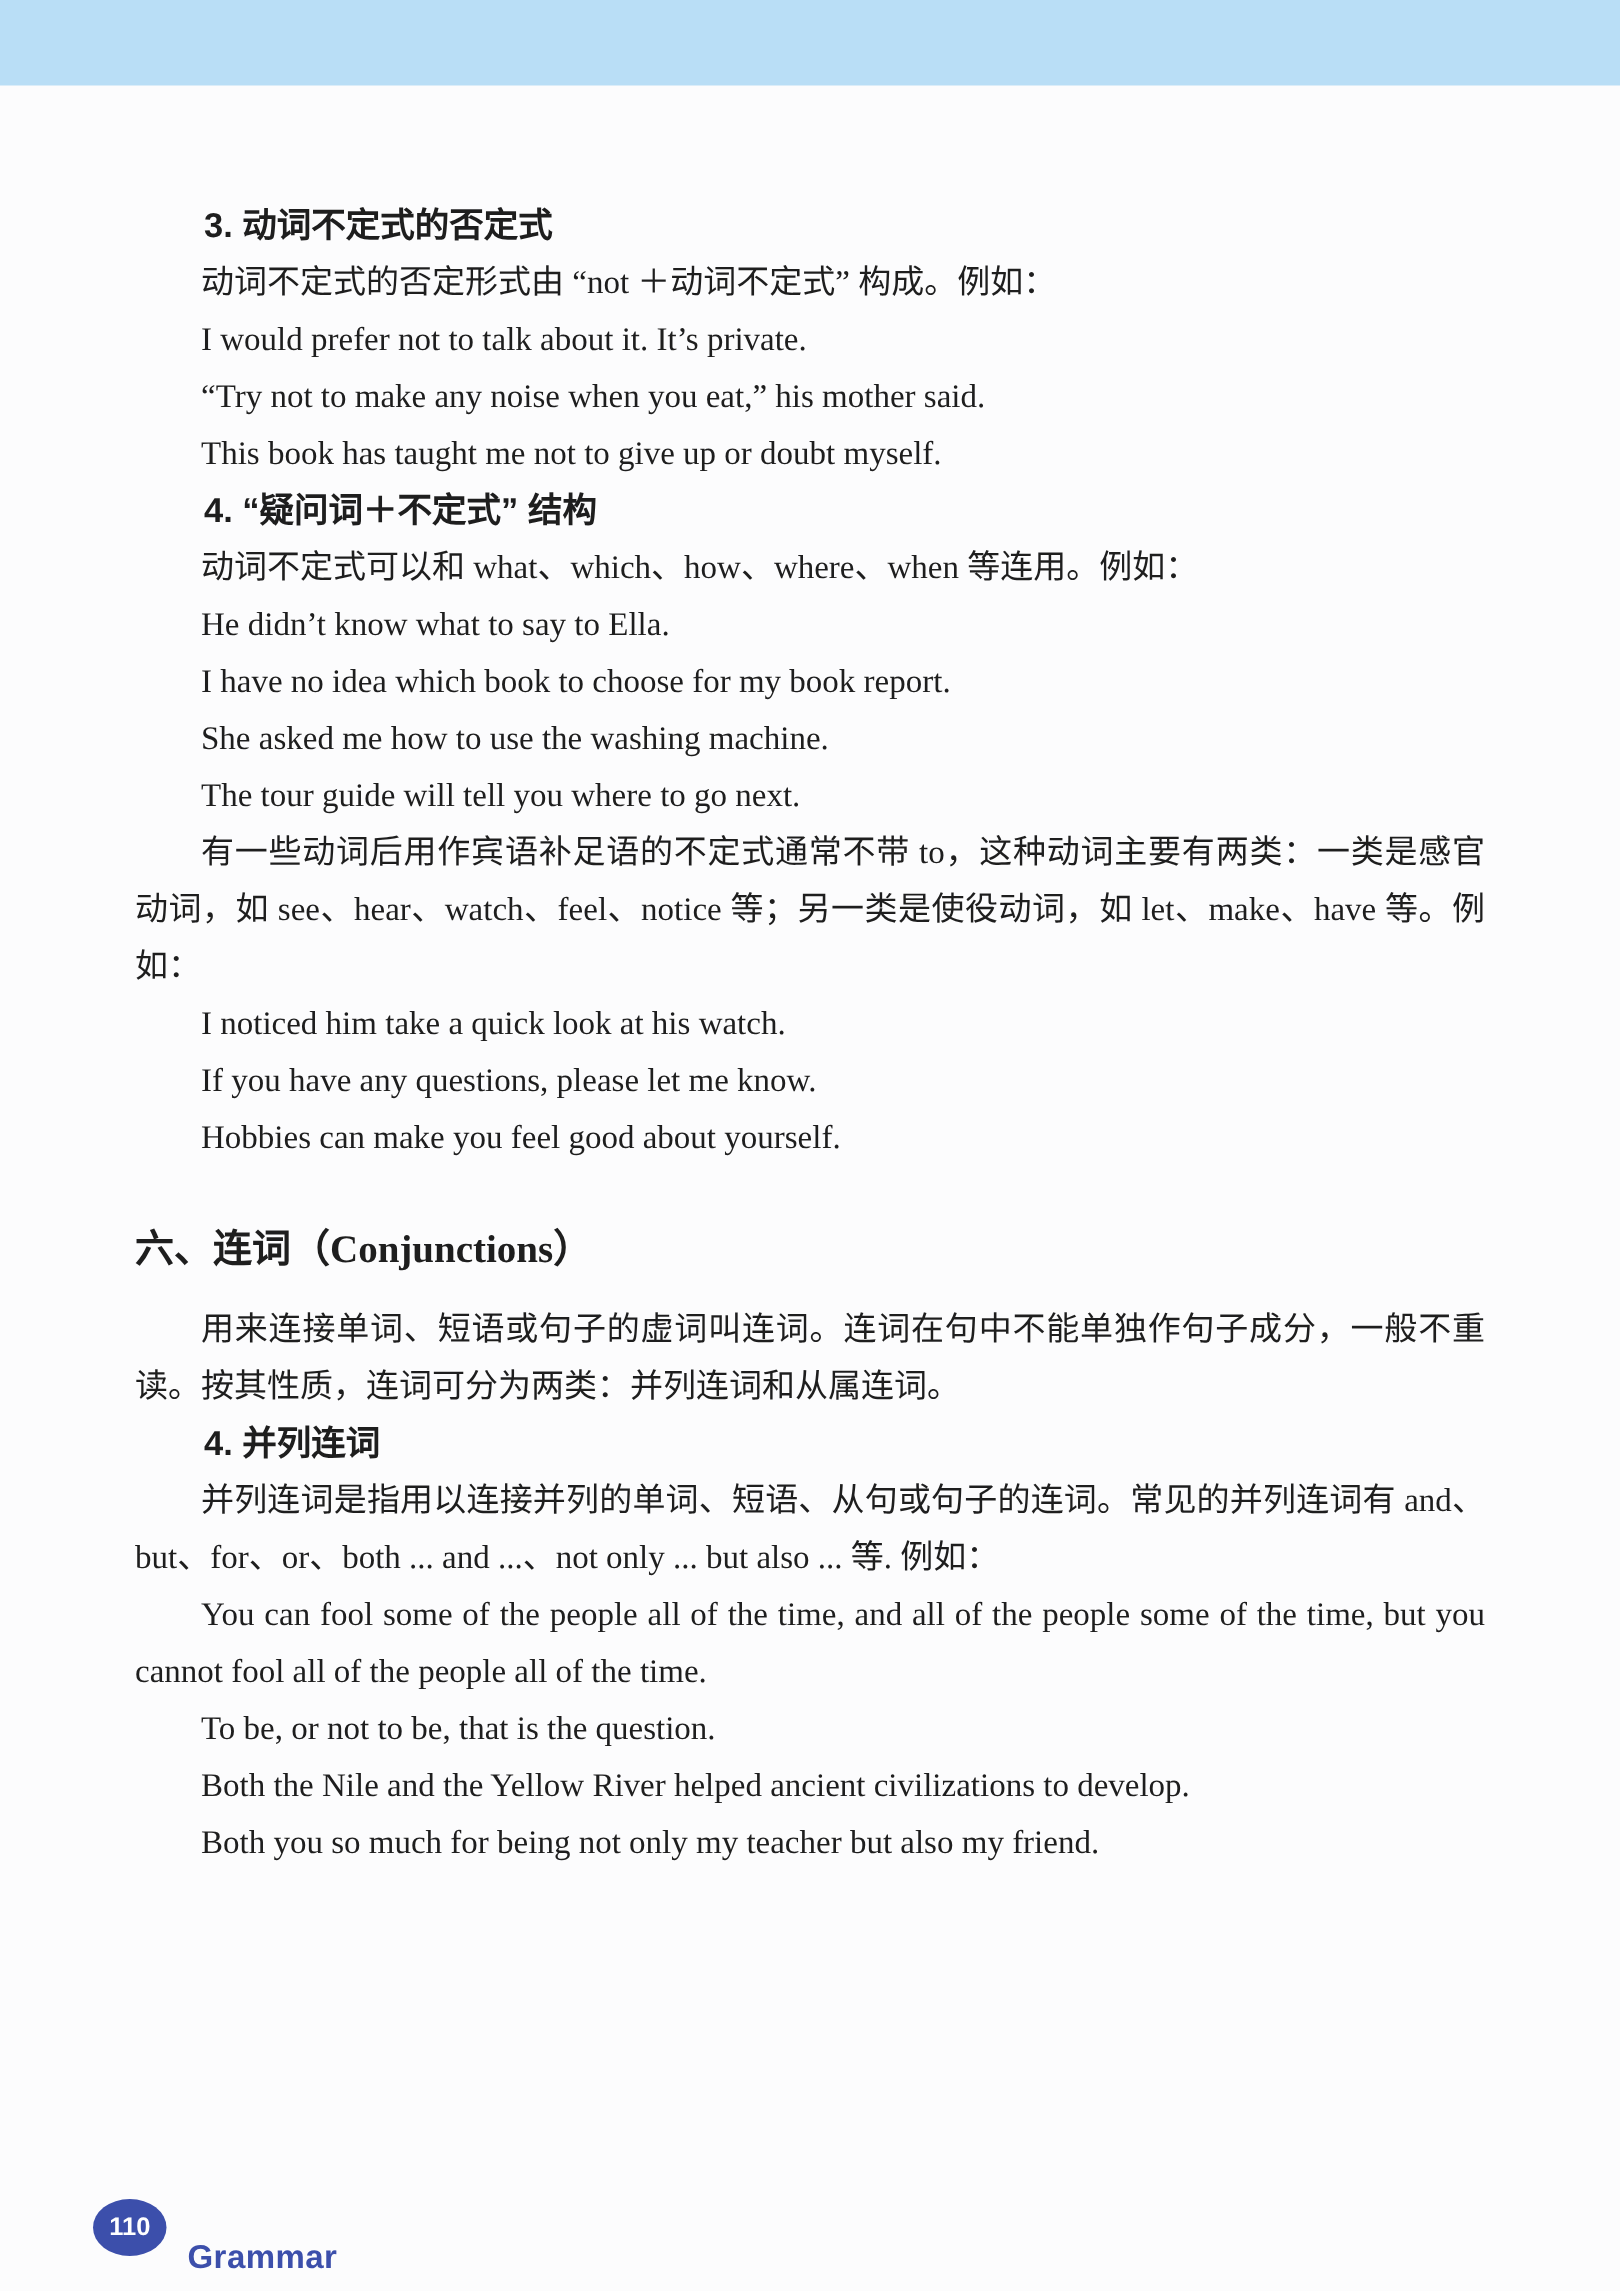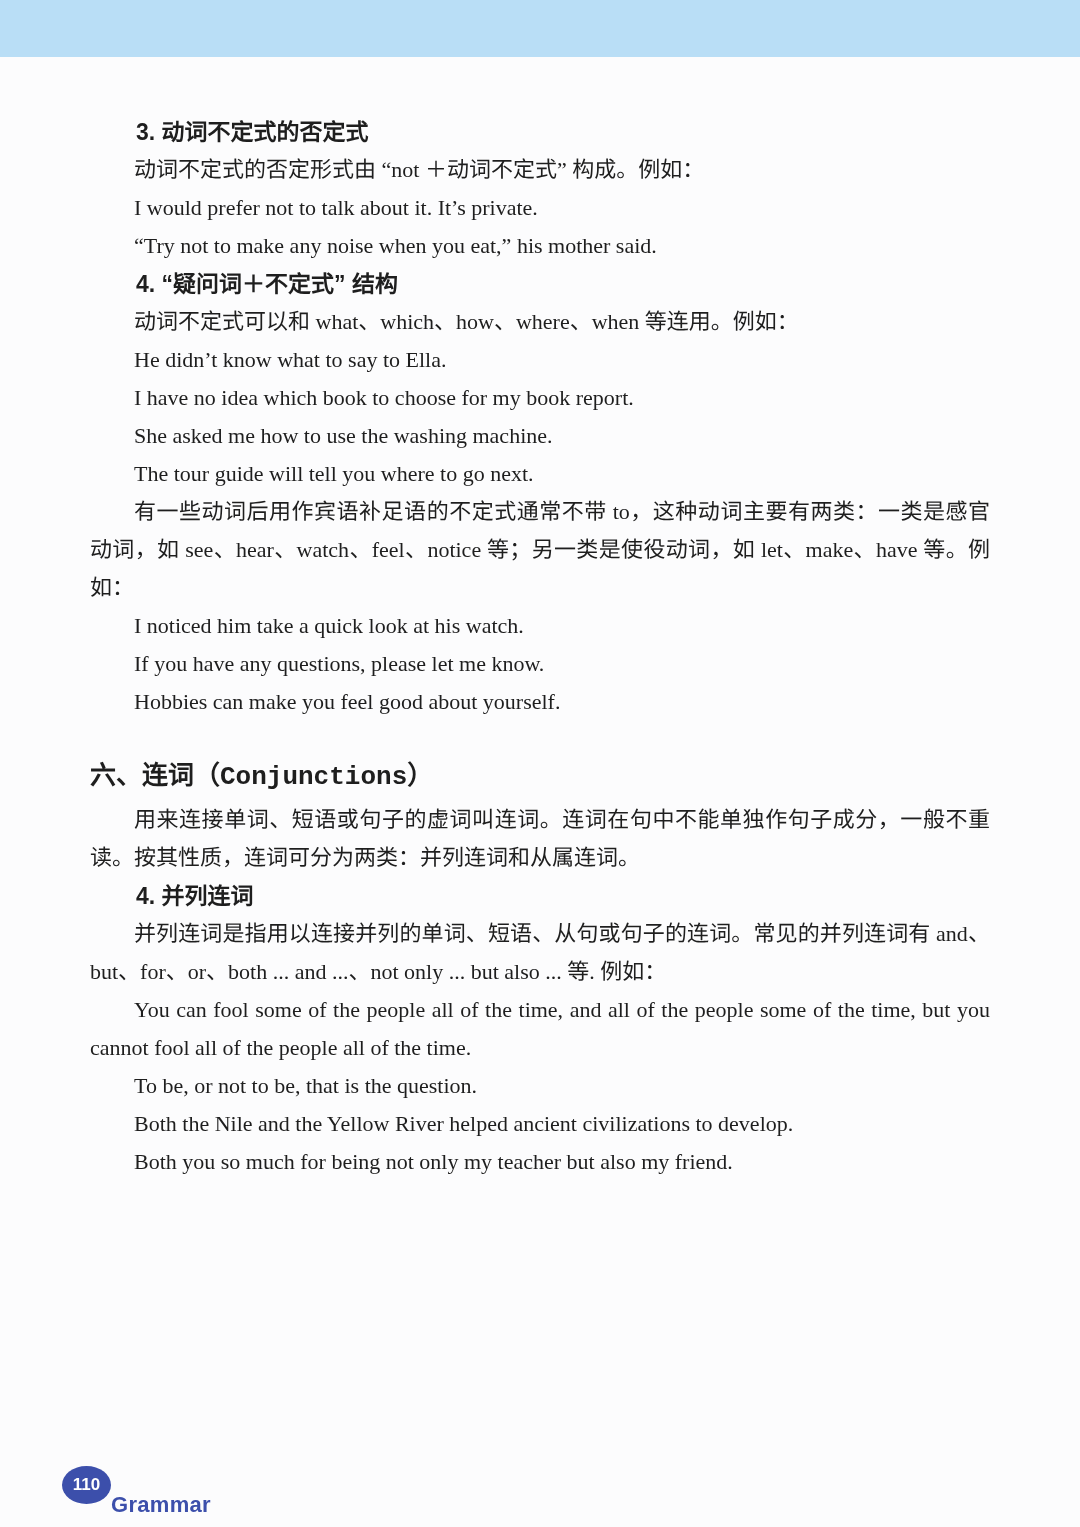--- a/index.html
+++ b/index.html
@@ -14,53 +14,54 @@
   }
   .top-band {
     position: absolute;
     top: 0; left: 0;
     width: 100%;
     height: 57px;
     background: var(--band, #b9def6);
   }
   .content {
     position: absolute;
-    top: 57px; left: 0;
+    top: 75px; left: 0;
     box-sizing: border-box;
     width: 100%;
     padding: 56px 90px 0 90px;
     font-size: 22px;
     line-height: 38px;
     text-align: justify;
   }
   .content p { margin: 0; text-indent: 2em; }
   .h-sub {
     margin: 0;
     font-family: "Liberation Sans", "DejaVu Sans", sans-serif;
     font-weight: 700;
     font-size: 23px;
     line-height: 38px;
     text-indent: 2em;
     text-align: left;
   }
   .h-main {
-    margin: 36px 0 4px 0;
-    font-family: Liberation Mono, monospace;
+    margin: 36px 0 14px 0;
+    font-family: Liberation Serif, serif;
     font-weight: 700;
     font-size: 26px;
     line-height: 40px;
     text-indent: 0;
     text-align: left;
   }
   .footer {
     position: absolute;
     left: 62px;
     top: 1452px;
     display: flex;
     align-items: center;
+    gap: 14px;
     font-family: "Liberation Sans", "DejaVu Sans", sans-serif;
   }
   .badge {
     display: flex;
     align-items: center;
     justify-content: center;
     width: 49px;
     height: 38px;
     border-radius: 50%;
     background: var(--accent, #3c4fab);
@@ -82,20 +83,21 @@
 <div class="page">
   <div class="top-band"></div>
 
   <main class="content">
 
     <section>
       <h3 class="h-sub">3. 动词不定式的否定式</h3>
       <p>动词不定式的否定形式由 “not ＋动词不定式” 构成。例如：</p>
       <p>I would prefer not to talk about it. It’s private.</p>
       <p>“Try not to make any noise when you eat,” his mother said.</p>
+      <p>This book has taught me not to give up or doubt myself.</p>
     </section>
 
     <section>
       <h3 class="h-sub">4. “疑问词＋不定式” 结构</h3>
       <p>动词不定式可以和 what、which、how、where、when 等连用。例如：</p>
       <p>He didn’t know what to say to Ella.</p>
       <p>I have no idea which book to choose for my book report.</p>
       <p>She asked me how to use the washing machine.</p>
       <p>The tour guide will tell you where to go next.</p>
     </section>

